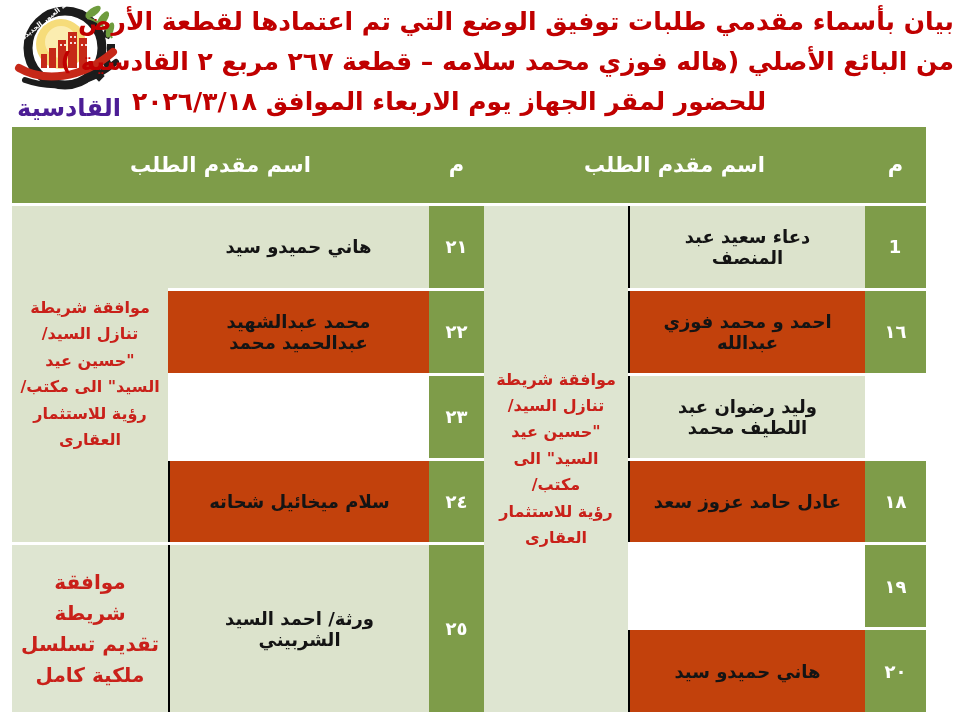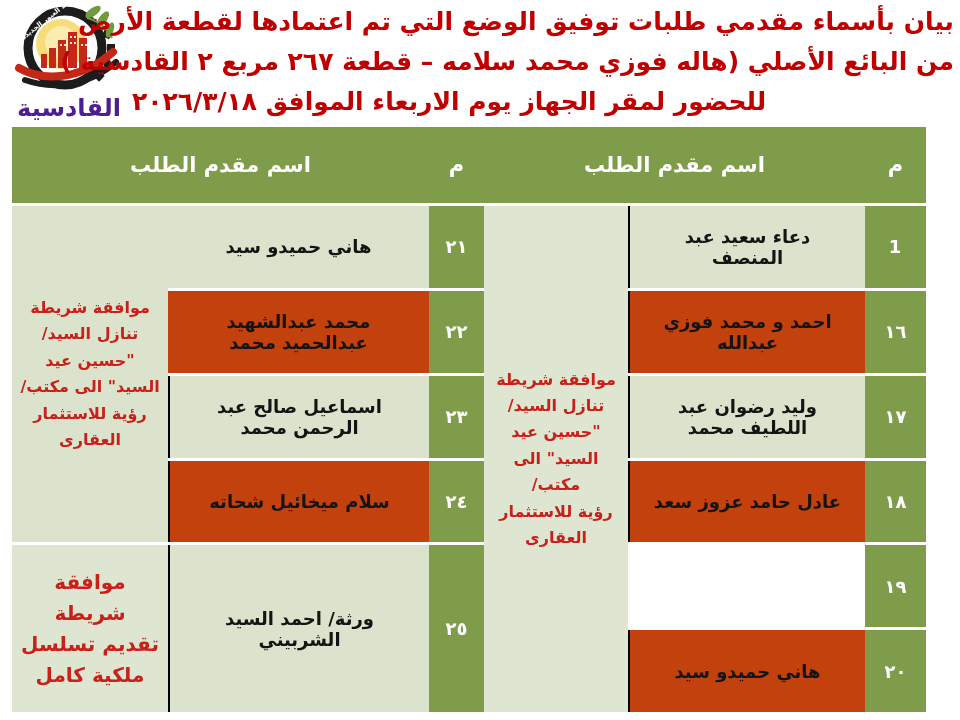--- a/index.html
+++ b/index.html
@@ -117,21 +117,20 @@
 رؤية للاستثمار
 العقارى</div>
 
     <div class="cell bg-sage name dl" style="grid-area:2/5/3/6">دعاء سعيد عبد المنصف</div>
     <div class="cell bg-green serial" style="grid-area:2/6/3/7">1</div>
 
     <div class="cell bg-lite name dl" style="grid-area:3/5/4/6">احمد و محمد فوزي عبدالله</div>
     <div class="cell bg-green serial" style="grid-area:3/6/4/7">١٦</div>
 
     <div class="cell bg-sage name dl" style="grid-area:4/5/5/6">وليد رضوان عبد اللطيف محمد</div>
-    <div class="cell bg-green serial" style="grid-area:4/6/5/7">١٧</div>
 
     <div class="cell bg-lite name dl" style="grid-area:5/5/6/6">عادل حامد عزوز سعد</div>
     <div class="cell bg-green serial" style="grid-area:5/6/6/7">١٨</div>
 
     <div class="cell bg-green serial" style="grid-area:6/6/7/7">١٩</div>
 
     <div class="cell bg-lite name dl" style="grid-area:7/5/8/6">هاني حميدو سيد</div>
     <div class="cell bg-green serial" style="grid-area:7/6/8/7">٢٠</div>
 
     <div class="cell bg-sage note" style="grid-area:2/1/6/2">موافقة شريطة
@@ -143,21 +142,20 @@
     <div class="cell bg-note note note-big" style="grid-area:6/1/8/2">موافقة شريطة
 تقديم تسلسل
 ملكية كامل</div>
 
     <div class="cell bg-sage name" style="grid-area:2/2/3/3">هاني حميدو سيد</div>
     <div class="cell bg-green serial" style="grid-area:2/3/3/4">٢١</div>
 
     <div class="cell bg-lite name" style="grid-area:3/2/4/3">محمد عبدالشهيد عبدالحميد محمد</div>
     <div class="cell bg-green serial" style="grid-area:3/3/4/4">٢٢</div>
 
-    <div class="cell bg-sage name dl" style="grid-area:4/2/5/3">اسماعيل صالح عبد الرحمن محمد</div>
     <div class="cell bg-green serial" style="grid-area:4/3/5/4">٢٣</div>
 
     <div class="cell bg-lite name dl" style="grid-area:5/2/6/3">سلام ميخائيل شحاته</div>
     <div class="cell bg-green serial" style="grid-area:5/3/6/4">٢٤</div>
 
     <div class="cell bg-sage name dl" style="grid-area:6/2/8/3">ورثة/ احمد السيد الشربيني</div>
     <div class="cell bg-green serial" style="grid-area:6/3/8/4">٢٥</div>
 
   </div>
 </div>

